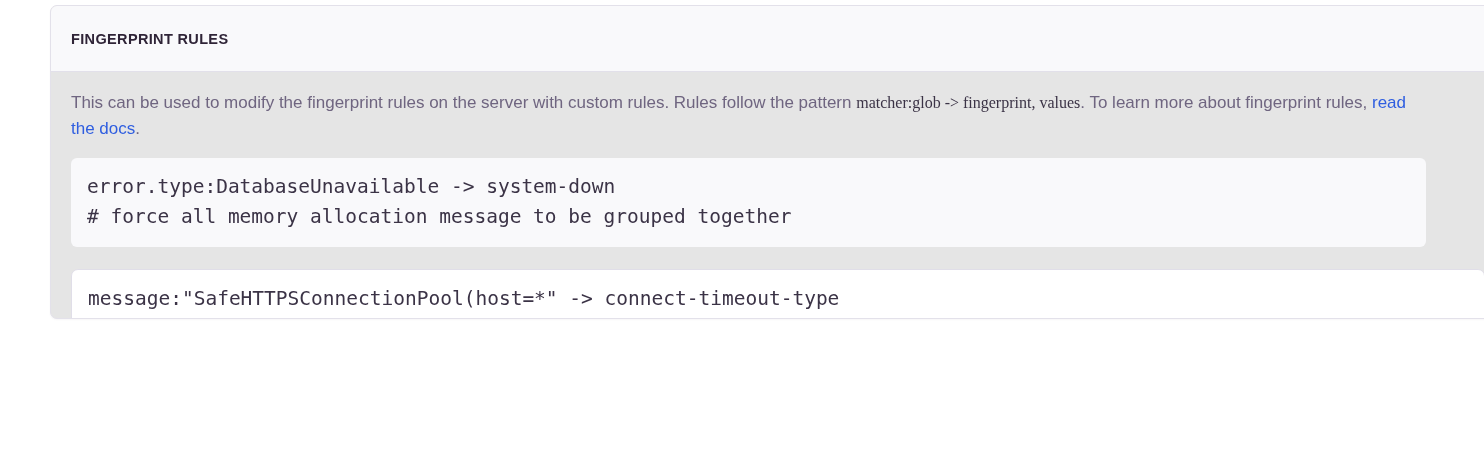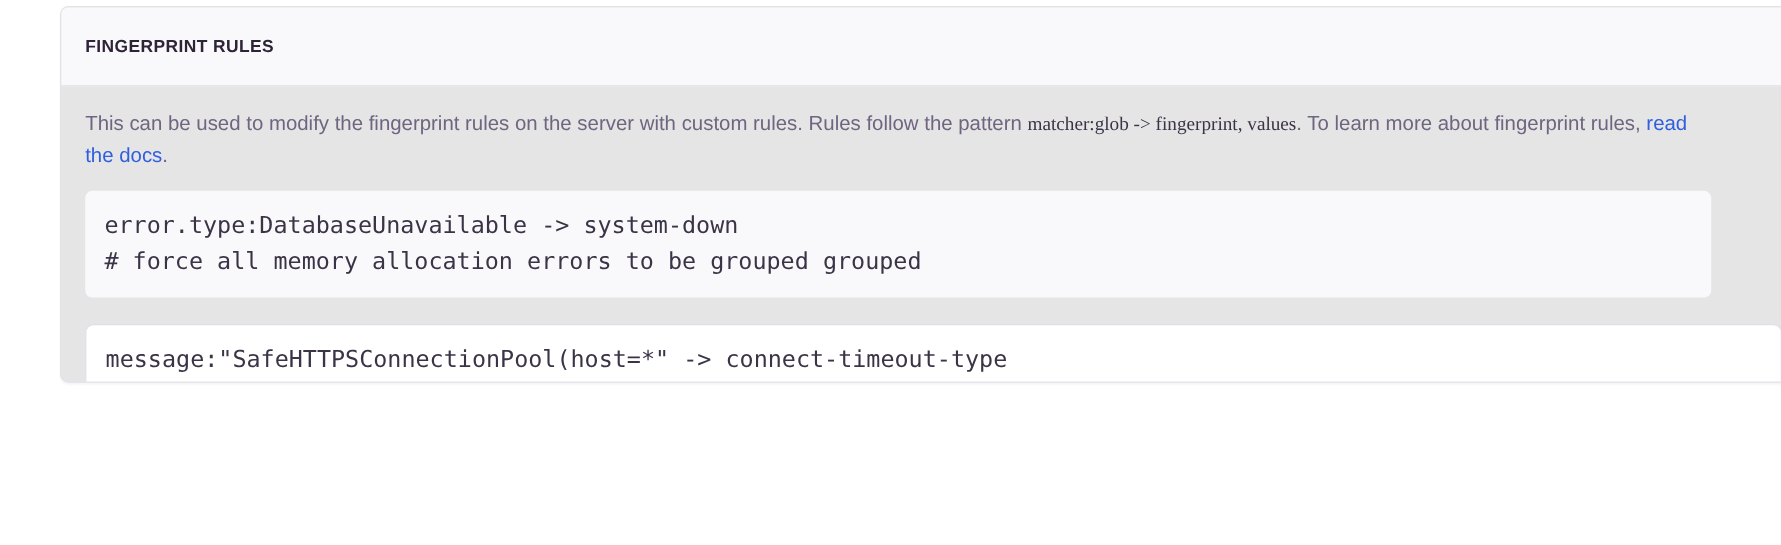--- a/index.html
+++ b/index.html
@@ -120,19 +120,19 @@
   </div>
 
   <div class="panel-body">
 
     <p class="description">
       <span>This can be used to modify the fingerprint rules on the server with custom rules. Rules follow the pattern </span><span class="inline-code">matcher:glob -&gt; fingerprint, values</span><span>. To learn more about fingerprint rules, </span><a class="doc-link" href="#">read the docs</a><span>.</span>
     </p>
 
     <div class="code-block">
       <div class="code-line">error.type:DatabaseUnavailable -&gt; system-down</div>
-      <div class="code-line"># force all memory allocation errors to be grouped grouped</div>
+      <div class="code-line"># force all memory allocation message to be grouped together</div>
     </div>
 
     <textarea class="rules-input" spellcheck="false" placeholder="" style="">message:"SafeHTTPSConnectionPool(host=*" -&gt; connect-timeout-type</textarea>
 
   </div>
 </div>
 
 </body></html>

